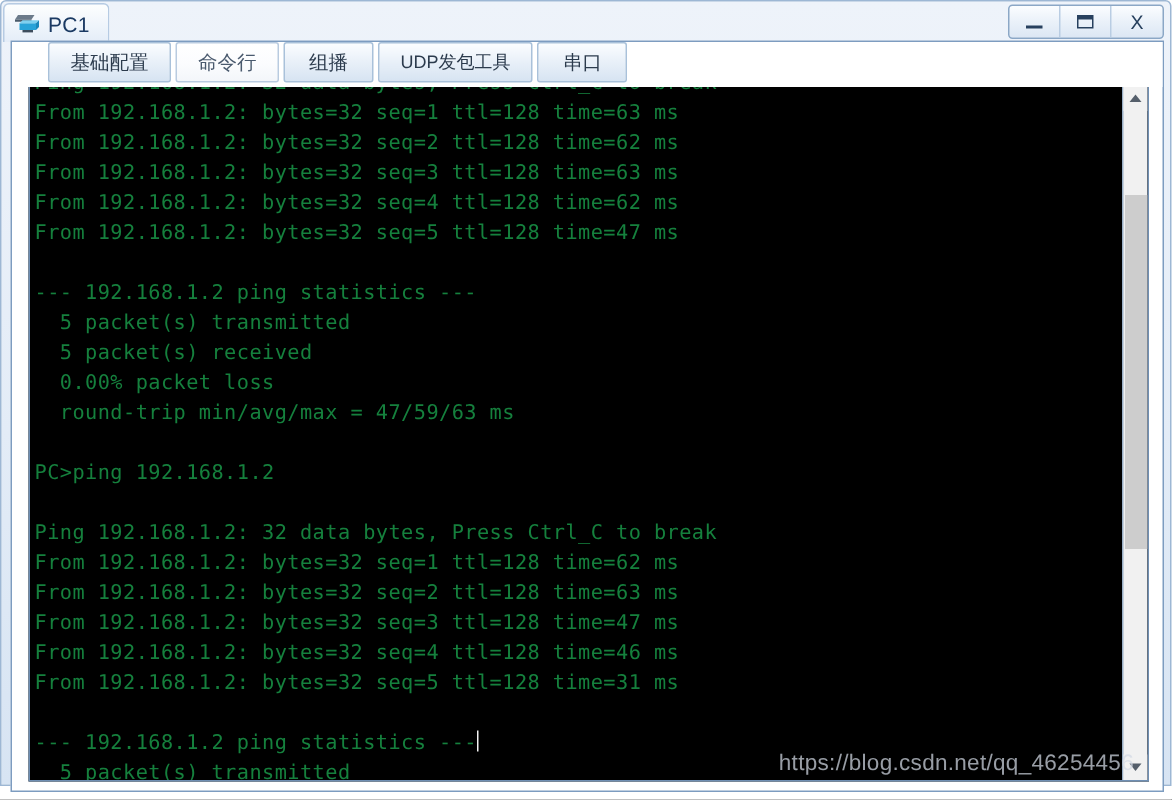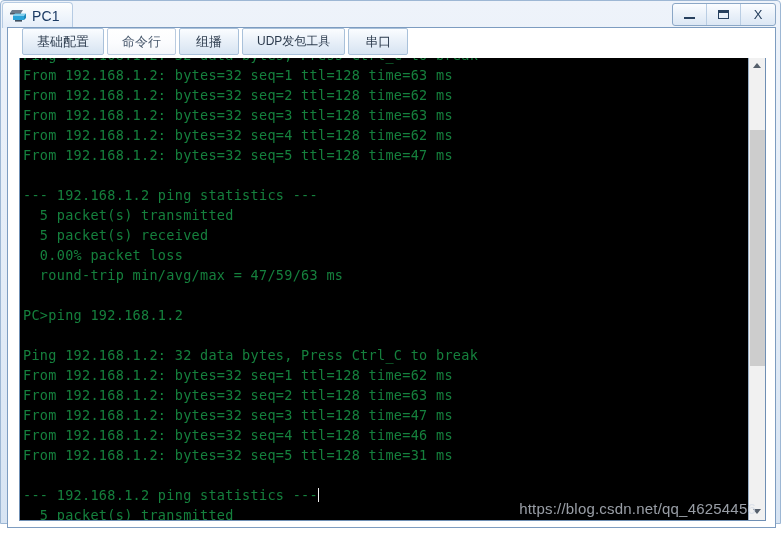--- a/index.html
+++ b/index.html
@@ -122,21 +122,21 @@
   
   .tabstrip {
     position: absolute;
     left: 0;
     top: 0;
     width: 100%;
     height: 30px;
     background: #ffffff;
     display: flex;
     align-items: flex-start;
-    padding-left: 14px;
+    padding-left: 24px;
     box-sizing: border-box;
     z-index: 5;
   }
   .tab {
     height: 27px;
     min-width: 60px;
     padding: 0 14px;
     display: flex;
     align-items: center;
     justify-content: center;

